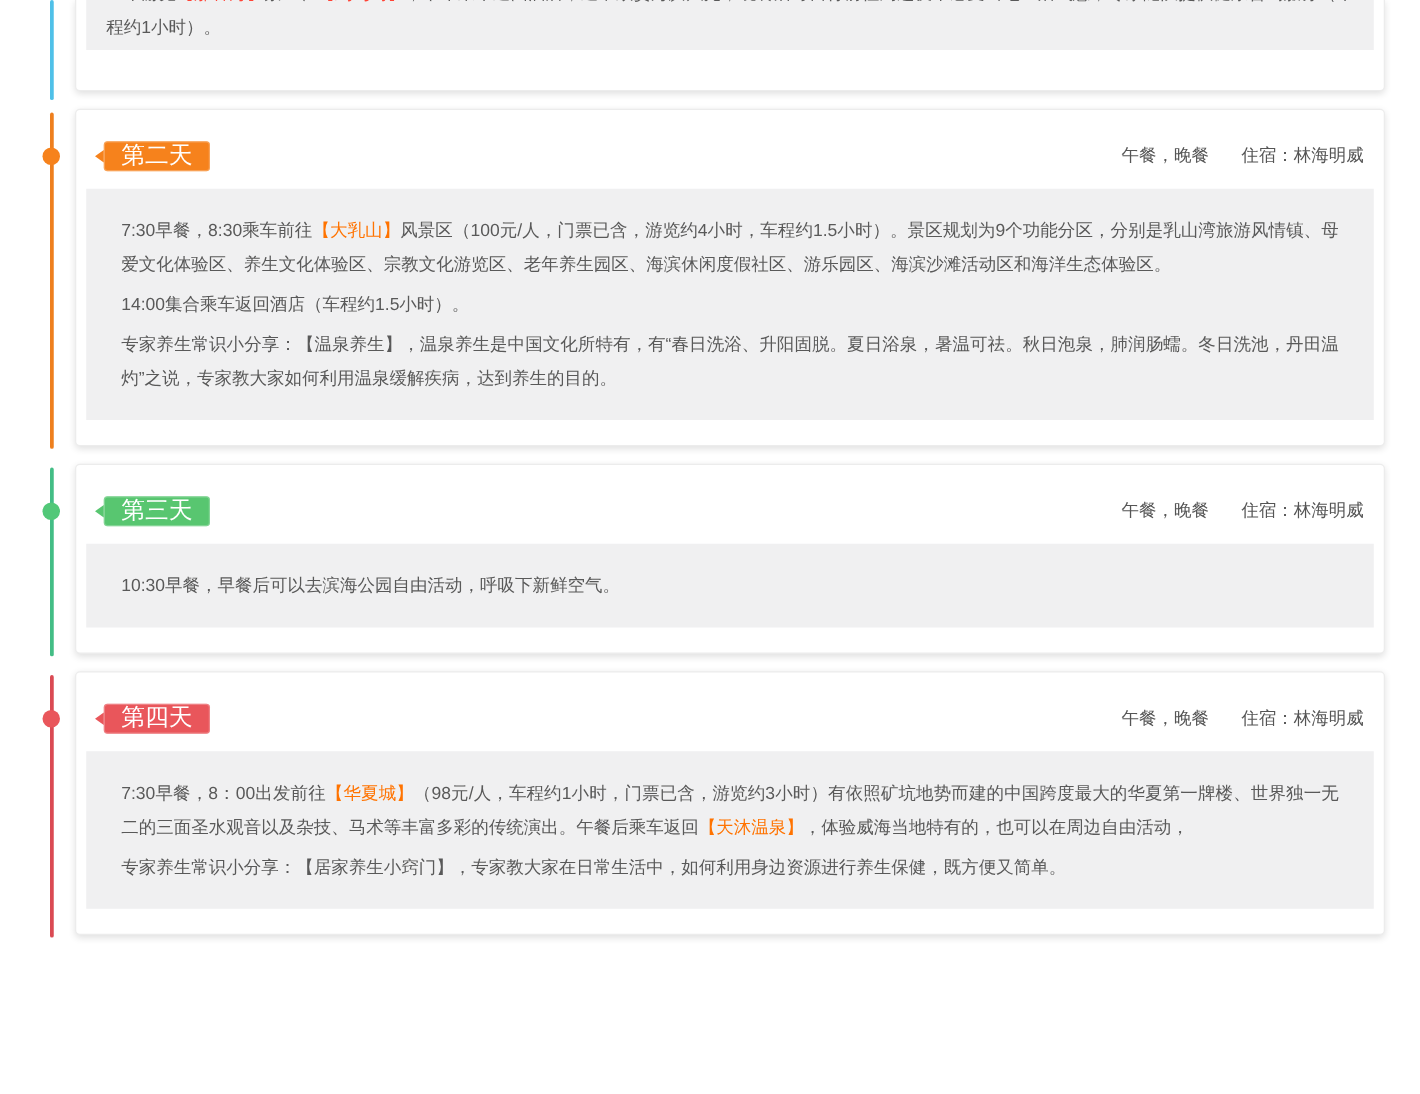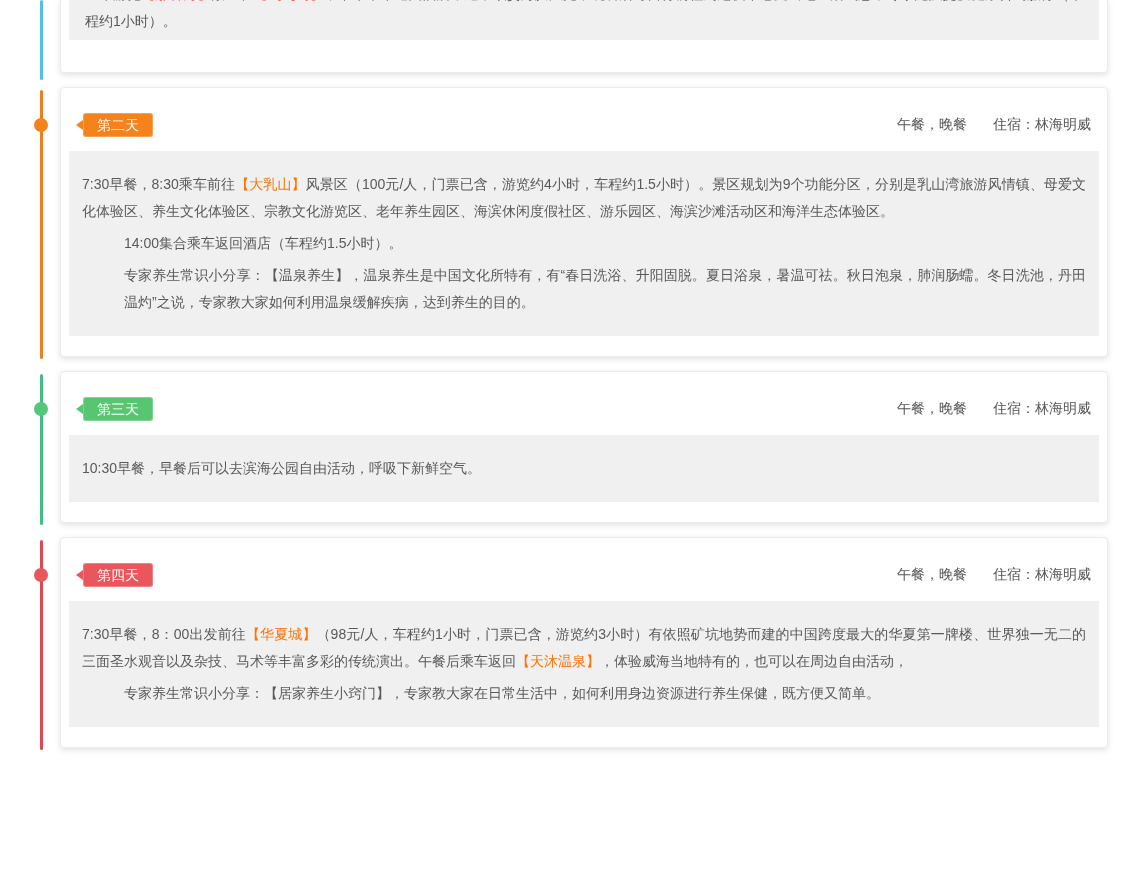--- a/index.html
+++ b/index.html
@@ -18,37 +18,37 @@
     position:relative;margin:0 28px 0 60px;background:#ffffff;
     border:1px solid #ececec;border-radius:4px;
     box-shadow:0 2px 6px rgba(0,0,0,.12);
   }
   .card-header{
     display:flex;justify-content:space-between;align-items:center;
     padding:25px 16px 14px 15px;
   }
   .badge{
     position:relative;display:inline-block;background:var(--c,#f6821c);
-    color:#fff;font-size:14px;line-height:24px;padding:0 14px;
+    color:#fff;font-size:19px;line-height:24px;padding:0 14px;
     border-radius:3px;margin-left:7px;
     box-shadow:inset 0 0 0 1px rgba(255,255,255,.25);
   }
   .badge::before{
     content:"";position:absolute;left:-7px;top:50%;margin-top:-5px;
     border-top:5px solid transparent;border-bottom:5px solid transparent;
     border-right:7px solid var(--c,#f6821c);
   }
   .meta{font-size:14px;color:#555;}
   .meta .meals{margin-right:22px;}
   .graybox{
-    background:#f0f0f1;margin:0 8px 20px 8px;padding:20px 13px;
+    background:#f0f0f1;margin:0 8px 20px 8px;padding:20px 28px;
     font-size:14px;line-height:27px;text-align:justify;color:#595959;
   }
   .graybox p{margin:0;}
-  .graybox p + p{margin-top:5px;margin-left:42px;}
+  .graybox p + p{margin-top:5px;}
 
   
   .day-row.partial .card{border-top:none;border-radius:0 0 4px 4px;}
   .day-row.partial .tl-line{top:0;height:80px;bottom:auto;}
   .day-row.partial .graybox{
     margin:0 8px 0 8px;height:30px;padding:0 16px 10px 16px;overflow:hidden;
   }
   .day-row.partial .clip-shift{margin-top:-19px;}
   .day-row.partial .card{padding-bottom:32px;}
 </style>

